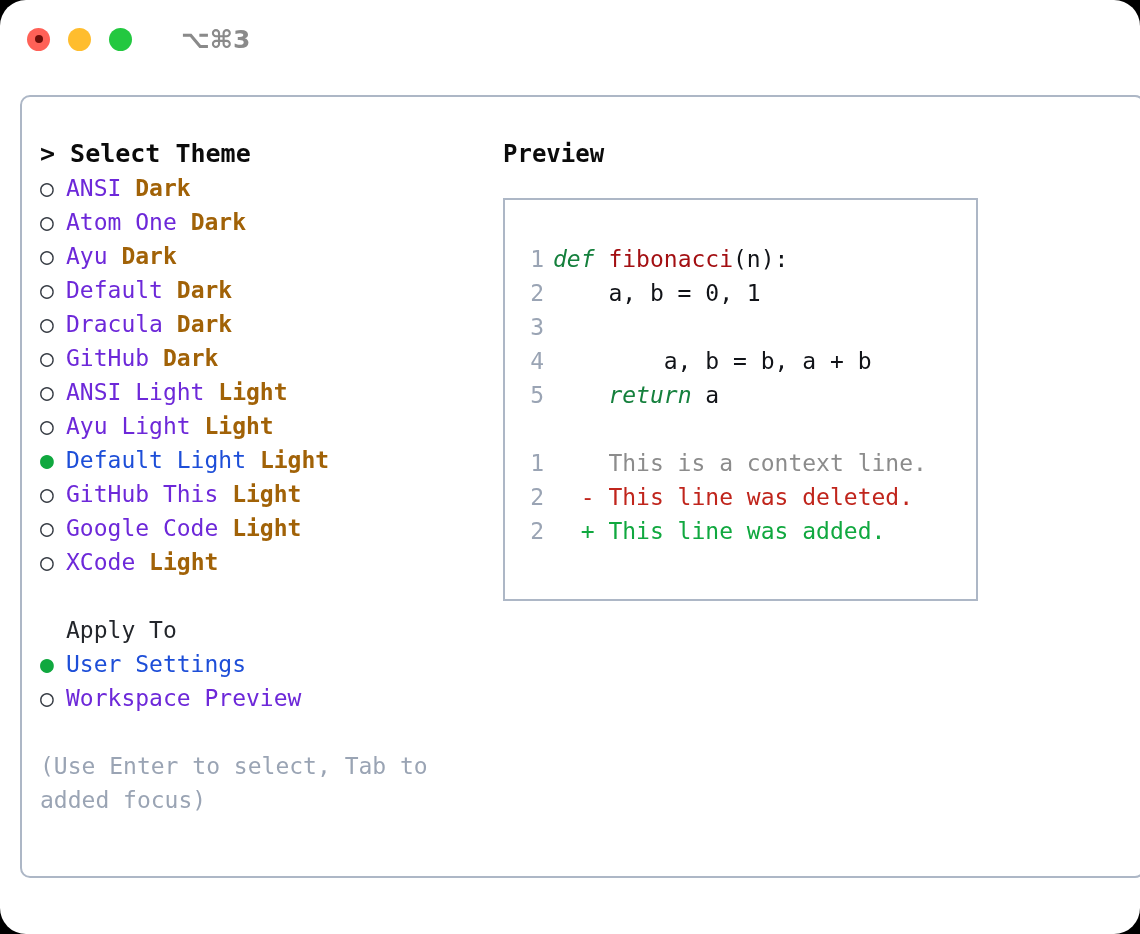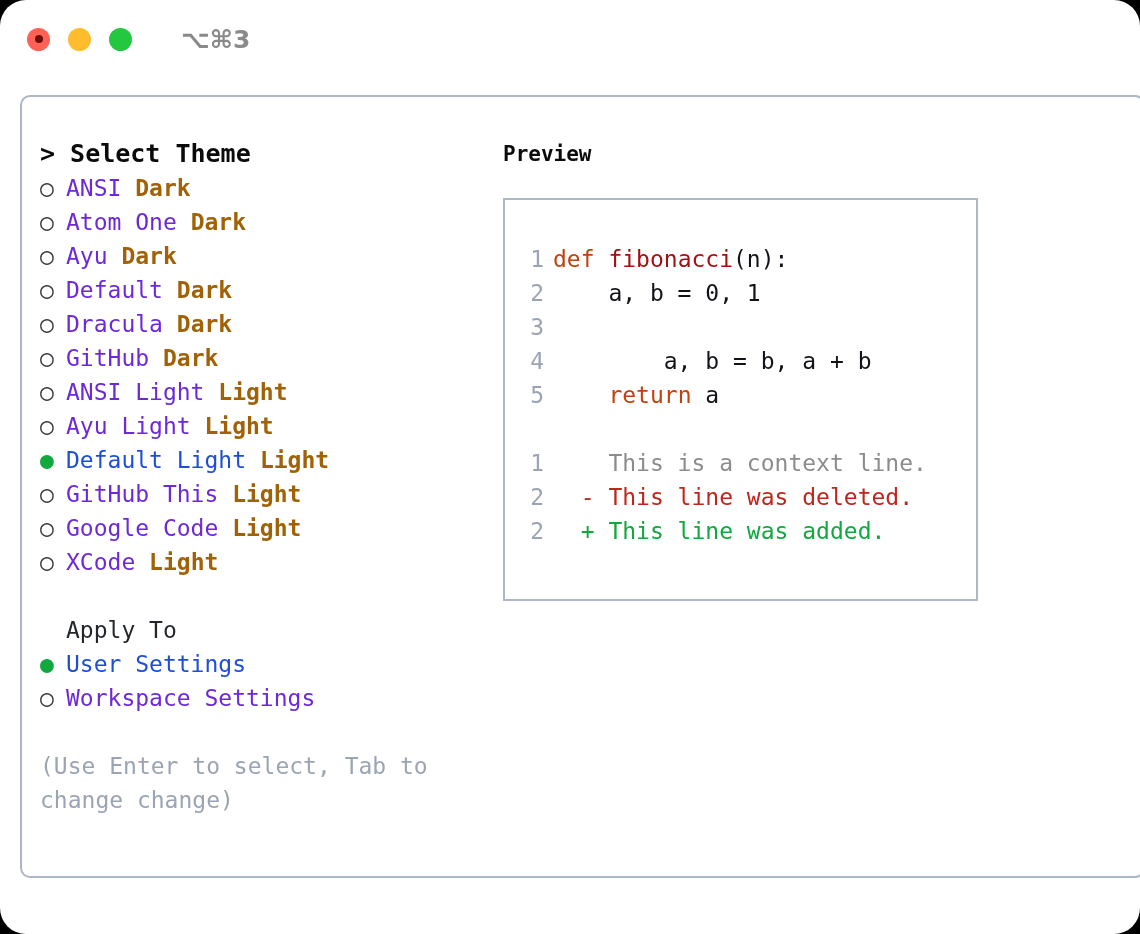--- a/index.html
+++ b/index.html
@@ -150,21 +150,21 @@
   }
 
   
   .right-col {
     position: absolute;
     left: 481px;
     top: 40px;
     width: 490px;
   }
   .preview-header {
-    font-size: 21px;
+    font-size: 24px;
     font-weight: bold;
     color: #0b0b0b;
     line-height: 34px;
   }
   .preview-box {
     margin-top: 27px;
     width: 475px;
     height: 403px;
     border: 2px solid #adb7c6;
     box-sizing: border-box;
@@ -183,21 +183,21 @@
   .lineno {
     width: 34px;
     flex: 0 0 34px;
     text-align: right;
     color: #9aa4b4;
     padding-right: 9px;
     box-sizing: border-box;
   }
   .code-text { white-space: pre; }
 
-  .tok-kw   { color: #c2410c; }
+  .tok-kw   { color: #15803d; font-style: italic; }
   .tok-fn   { color: #a30f12; }
   .tok-txt  { color: #111318; }
   .tok-ctx  { color: #8c8c8c; }
   .tok-del  { color: #c0251c; }
   .tok-add  { color: #10a83f; }
   .blank-line { height: 34px; }
 </style>
 </head>
 <body>
 
@@ -230,24 +230,24 @@
             <div class="opt-row"><span class="bullet bullet-off">○</span><span class="opt-name">GitHub This </span><span class="opt-suffix">Light</span></div>
             <div class="opt-row"><span class="bullet bullet-off">○</span><span class="opt-name">Google Code </span><span class="opt-suffix">Light</span></div>
             <div class="opt-row"><span class="bullet bullet-off">○</span><span class="opt-name">XCode </span><span class="opt-suffix">Light</span></div>
           </div>
 
         <div class="group-gap"></div>
 
         <div class="group-title">Apply To</div>
         <div id="apply-options">
             <div class="opt-row"><span class="bullet bullet-on">●</span><span class="opt-name sel">User Settings</span></div>
-            <div class="opt-row"><span class="bullet bullet-off">○</span><span class="opt-name">Workspace Settings</span></div>
+            <div class="opt-row"><span class="bullet bullet-off">○</span><span class="opt-name">Workspace Preview</span></div>
           </div>
 
-        <div class="hint">(Use Enter to select, Tab to change change)</div>
+        <div class="hint">(Use Enter to select, Tab to added focus)</div>
       </div>
 
       <div class="right-col">
         <div class="preview-header">Preview</div>
         <div class="preview-box">
           <div id="code-block">
               <div class="code-line"><span class="lineno">1</span><span class="code-text"><span class="tok-kw">def </span><span class="tok-fn">fibonacci</span><span class="tok-txt">(n):</span></span></div>
               <div class="code-line"><span class="lineno">2</span><span class="code-text"><span class="tok-txt">    a, b = 0, 1</span></span></div>
               <div class="code-line"><span class="lineno">3</span></div>
               <div class="code-line"><span class="lineno">4</span><span class="code-text"><span class="tok-txt">        a, b = b, a + b</span></span></div>

